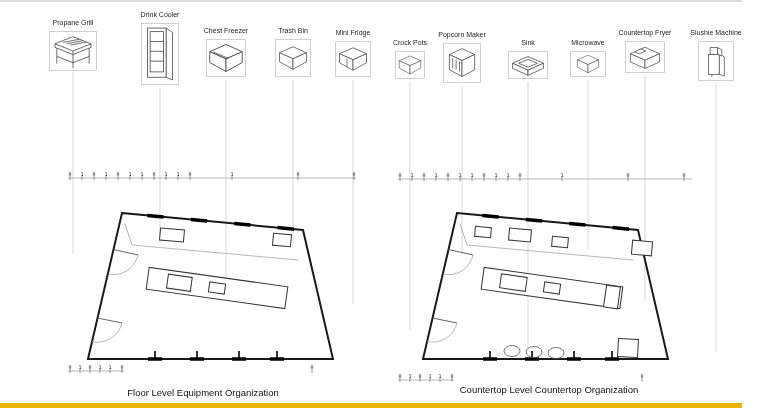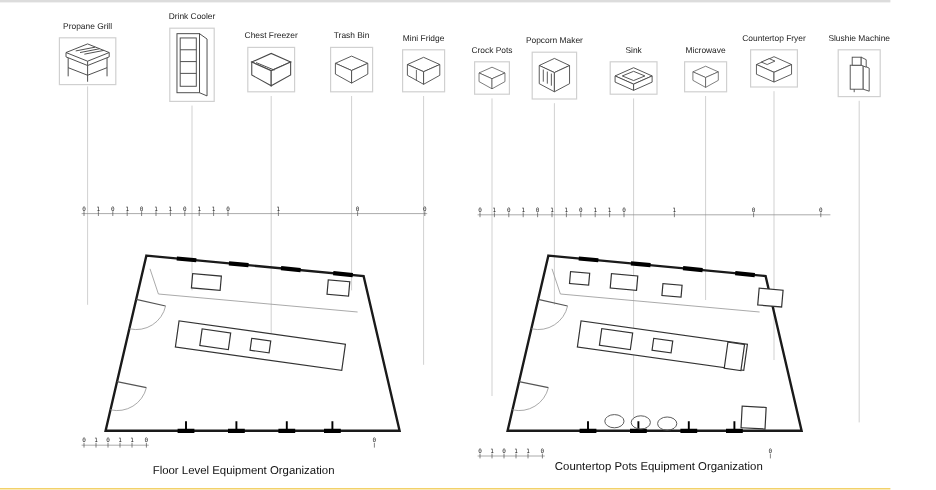--- a/index.html
+++ b/index.html
@@ -1,19 +1,19 @@
 <!DOCTYPE html>
 <html><head>
 <meta charset="utf-8">
 <style>
   html,body { margin:0; padding:0; background:#ffffff; }
   .canvas {
     position:relative; width:742px; height:408px; background:#ffffff;
     overflow:hidden; font-family:"Liberation Sans", sans-serif;
-    border-top:2px solid #dcdcdc; border-bottom:1px solid #eab308; box-sizing:border-box;
+    border-top:2px solid #dcdcdc; border-bottom:5px solid #eab308; box-sizing:border-box;
   }
   .main-svg { position:absolute; left:0; top:0; width:780px; height:408px; }
   .equip { position:absolute; width:64px; display:flex; flex-direction:column; align-items:center; }
   .equip-label { font-size:7px; line-height:9px; color:#222; white-space:nowrap; }
   .equip-box {
     margin-top:4px; border:1px solid #d0d0d0; background:#fff;
     display:flex; align-items:center; justify-content:center; box-sizing:border-box;
   }
   .icon polygon, .icon rect { fill:#ffffff; stroke:#4a4a4a; stroke-width:0.9; }
   .icon line, .icon path, .icon polyline, .icon ellipse { fill:none; stroke:#4a4a4a; stroke-width:0.9; }
@@ -376,14 +376,14 @@
         <rect x="9" y="12" width="13" height="24"></rect>
         <polygon points="22,12 28,15 28,38 22,36"></polygon>
         <rect x="11" y="4" width="9" height="8"></rect>
         <polygon points="20,4 25,6.5 25,14 20,12"></polygon>
         <line x1="13" y1="36" x2="13" y2="39"></line>
       </svg>
     </div>
   </div>
 
   <div class="caption" style="left:203px;top:385px">Floor Level Equipment Organization</div>
-  <div class="caption" style="left:549px;top:382px">Countertop Pots Equipment Organization</div>
+  <div class="caption" style="left:549px;top:382px">Countertop Level Countertop Organization</div>
 </div>
 
 </body></html>

